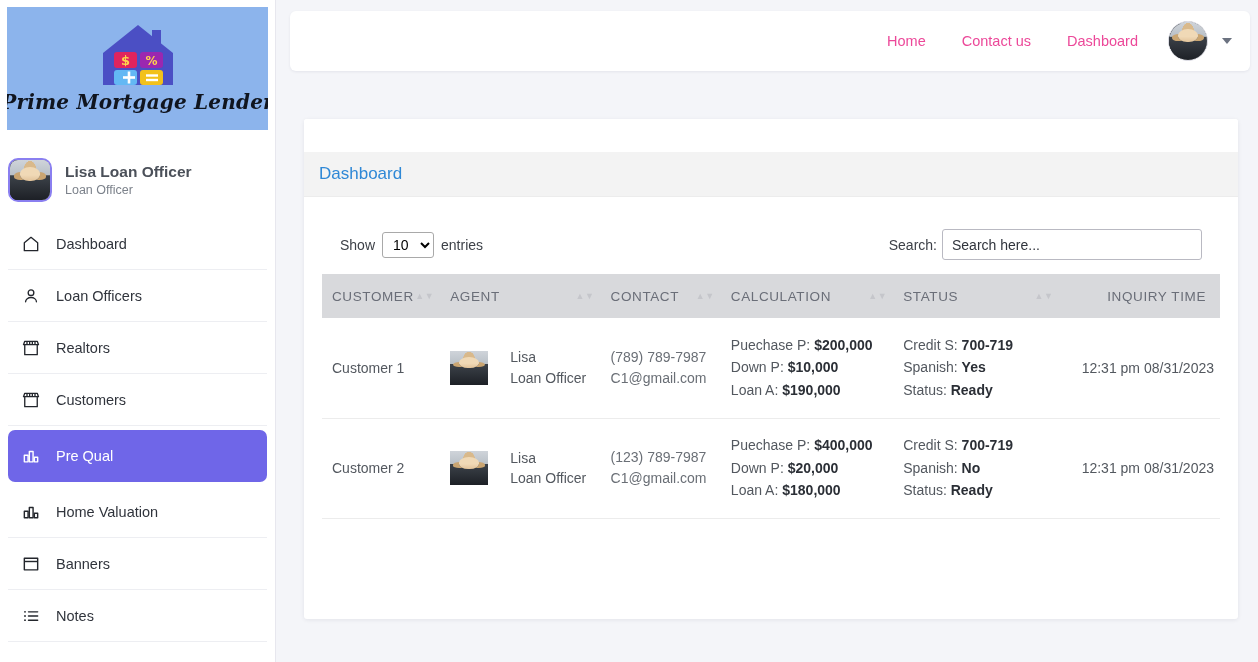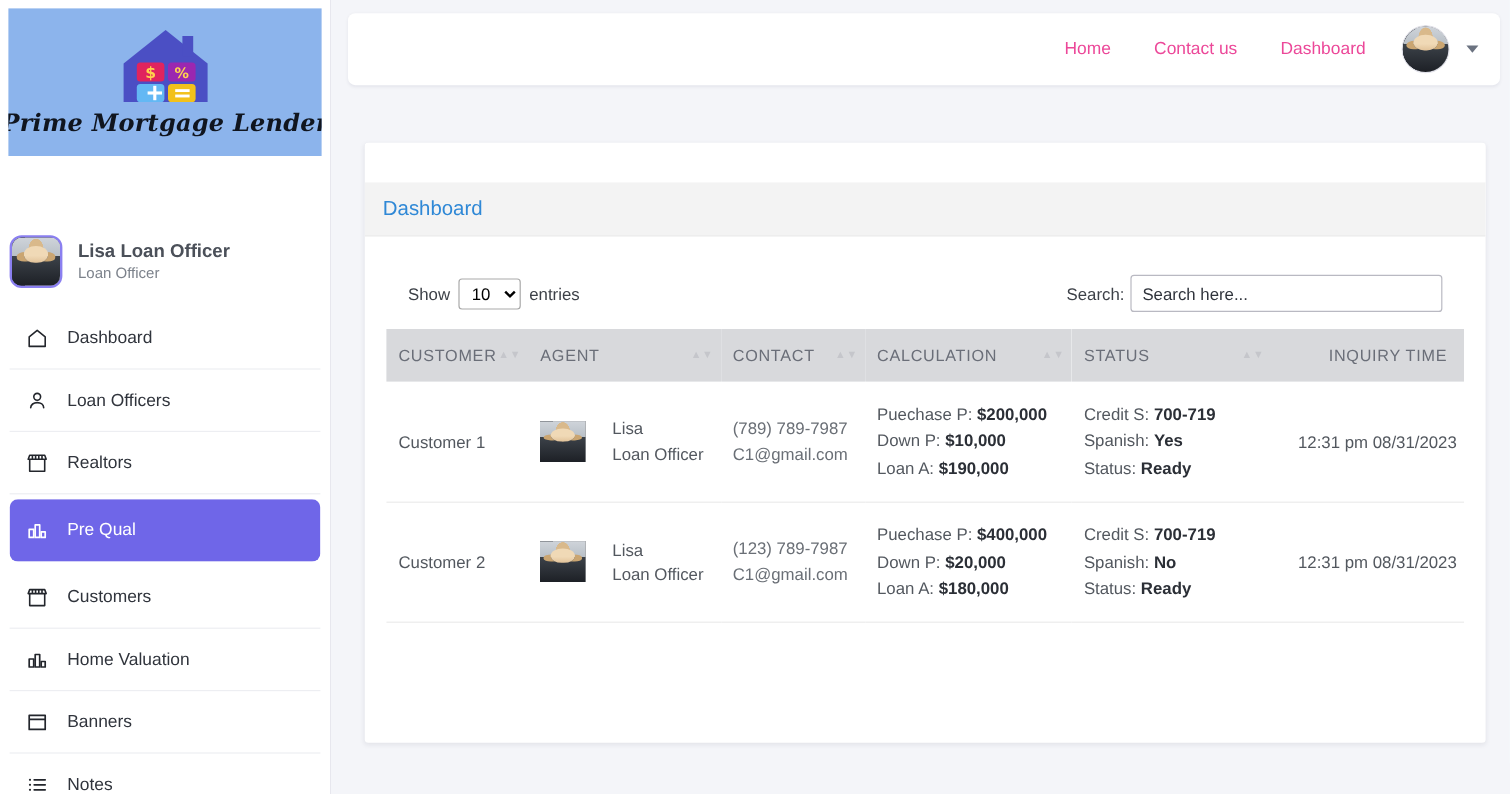--- a/index.html
+++ b/index.html
@@ -38,22 +38,21 @@
     font-size: 20px;
     color: #10151f;
     letter-spacing: .2px;
     margin-top: 1px;
     white-space: nowrap;
   }
 
   .profile {
     display: flex; align-items: center;
     gap: 13px;
-    padding: 18px 0 16px 8px;
-    margin-top: 48px;
+    padding: 28px 0 16px 8px;
   }
   .profile-avatar {
     width: 44px; height: 44px;
     border-radius: 10px;
     border: 2px solid #8a7ff0;
     overflow: hidden;
     flex: none;
     background: #2b2f38;
     position: relative;
   }
@@ -337,40 +336,40 @@
         <span class="nav-ico">
           <svg width="20" height="20" viewBox="0 0 24 24" fill="none" stroke="currentColor" stroke-width="1.6" stroke-linejoin="round">
               <path d="M3 8h18l-1.5-4h-15z"></path>
               <path d="M4.5 8v12h15V8"></path>
               <path d="M7.2 4v4M10.4 4v4M13.6 4v4M16.8 4v4"></path>
             </svg>
         </span>
         <span>Realtors</span>
       </div>
 
+      <div class="nav-item">
+        <span class="nav-ico">
+          <svg width="20" height="20" viewBox="0 0 24 24" fill="none" stroke="currentColor" stroke-width="1.6" stroke-linejoin="round">
+              <path d="M3 8h18l-1.5-4h-15z"></path>
+              <path d="M4.5 8v12h15V8"></path>
+              <path d="M7.2 4v4M10.4 4v4M13.6 4v4M16.8 4v4"></path>
+            </svg>
+        </span>
+        <span>Customers</span>
+      </div>
+
       <div class="nav-item active">
         <span class="nav-ico">
           <svg width="20" height="20" viewBox="0 0 24 24" fill="none" stroke="currentColor" stroke-width="1.7" stroke-linejoin="round">
               <rect x="4" y="11" width="4.5" height="8"></rect>
               <rect x="10" y="6.5" width="4.5" height="12.5"></rect>
               <rect x="16" y="13.5" width="4" height="5.5"></rect>
             </svg>
         </span>
         <span>Pre Qual</span>
-      </div>
-
-      <div class="nav-item">
-        <span class="nav-ico">
-          <svg width="20" height="20" viewBox="0 0 24 24" fill="none" stroke="currentColor" stroke-width="1.6" stroke-linejoin="round">
-              <path d="M3 8h18l-1.5-4h-15z"></path>
-              <path d="M4.5 8v12h15V8"></path>
-              <path d="M7.2 4v4M10.4 4v4M13.6 4v4M16.8 4v4"></path>
-            </svg>
-        </span>
-        <span>Customers</span>
       </div>
 
       <div class="nav-item">
         <span class="nav-ico">
           <svg width="20" height="20" viewBox="0 0 24 24" fill="none" stroke="currentColor" stroke-width="1.7" stroke-linejoin="round">
               <rect x="4" y="11" width="4.5" height="8"></rect>
               <rect x="10" y="6.5" width="4.5" height="12.5"></rect>
               <rect x="16" y="13.5" width="4" height="5.5"></rect>
             </svg>
         </span>

